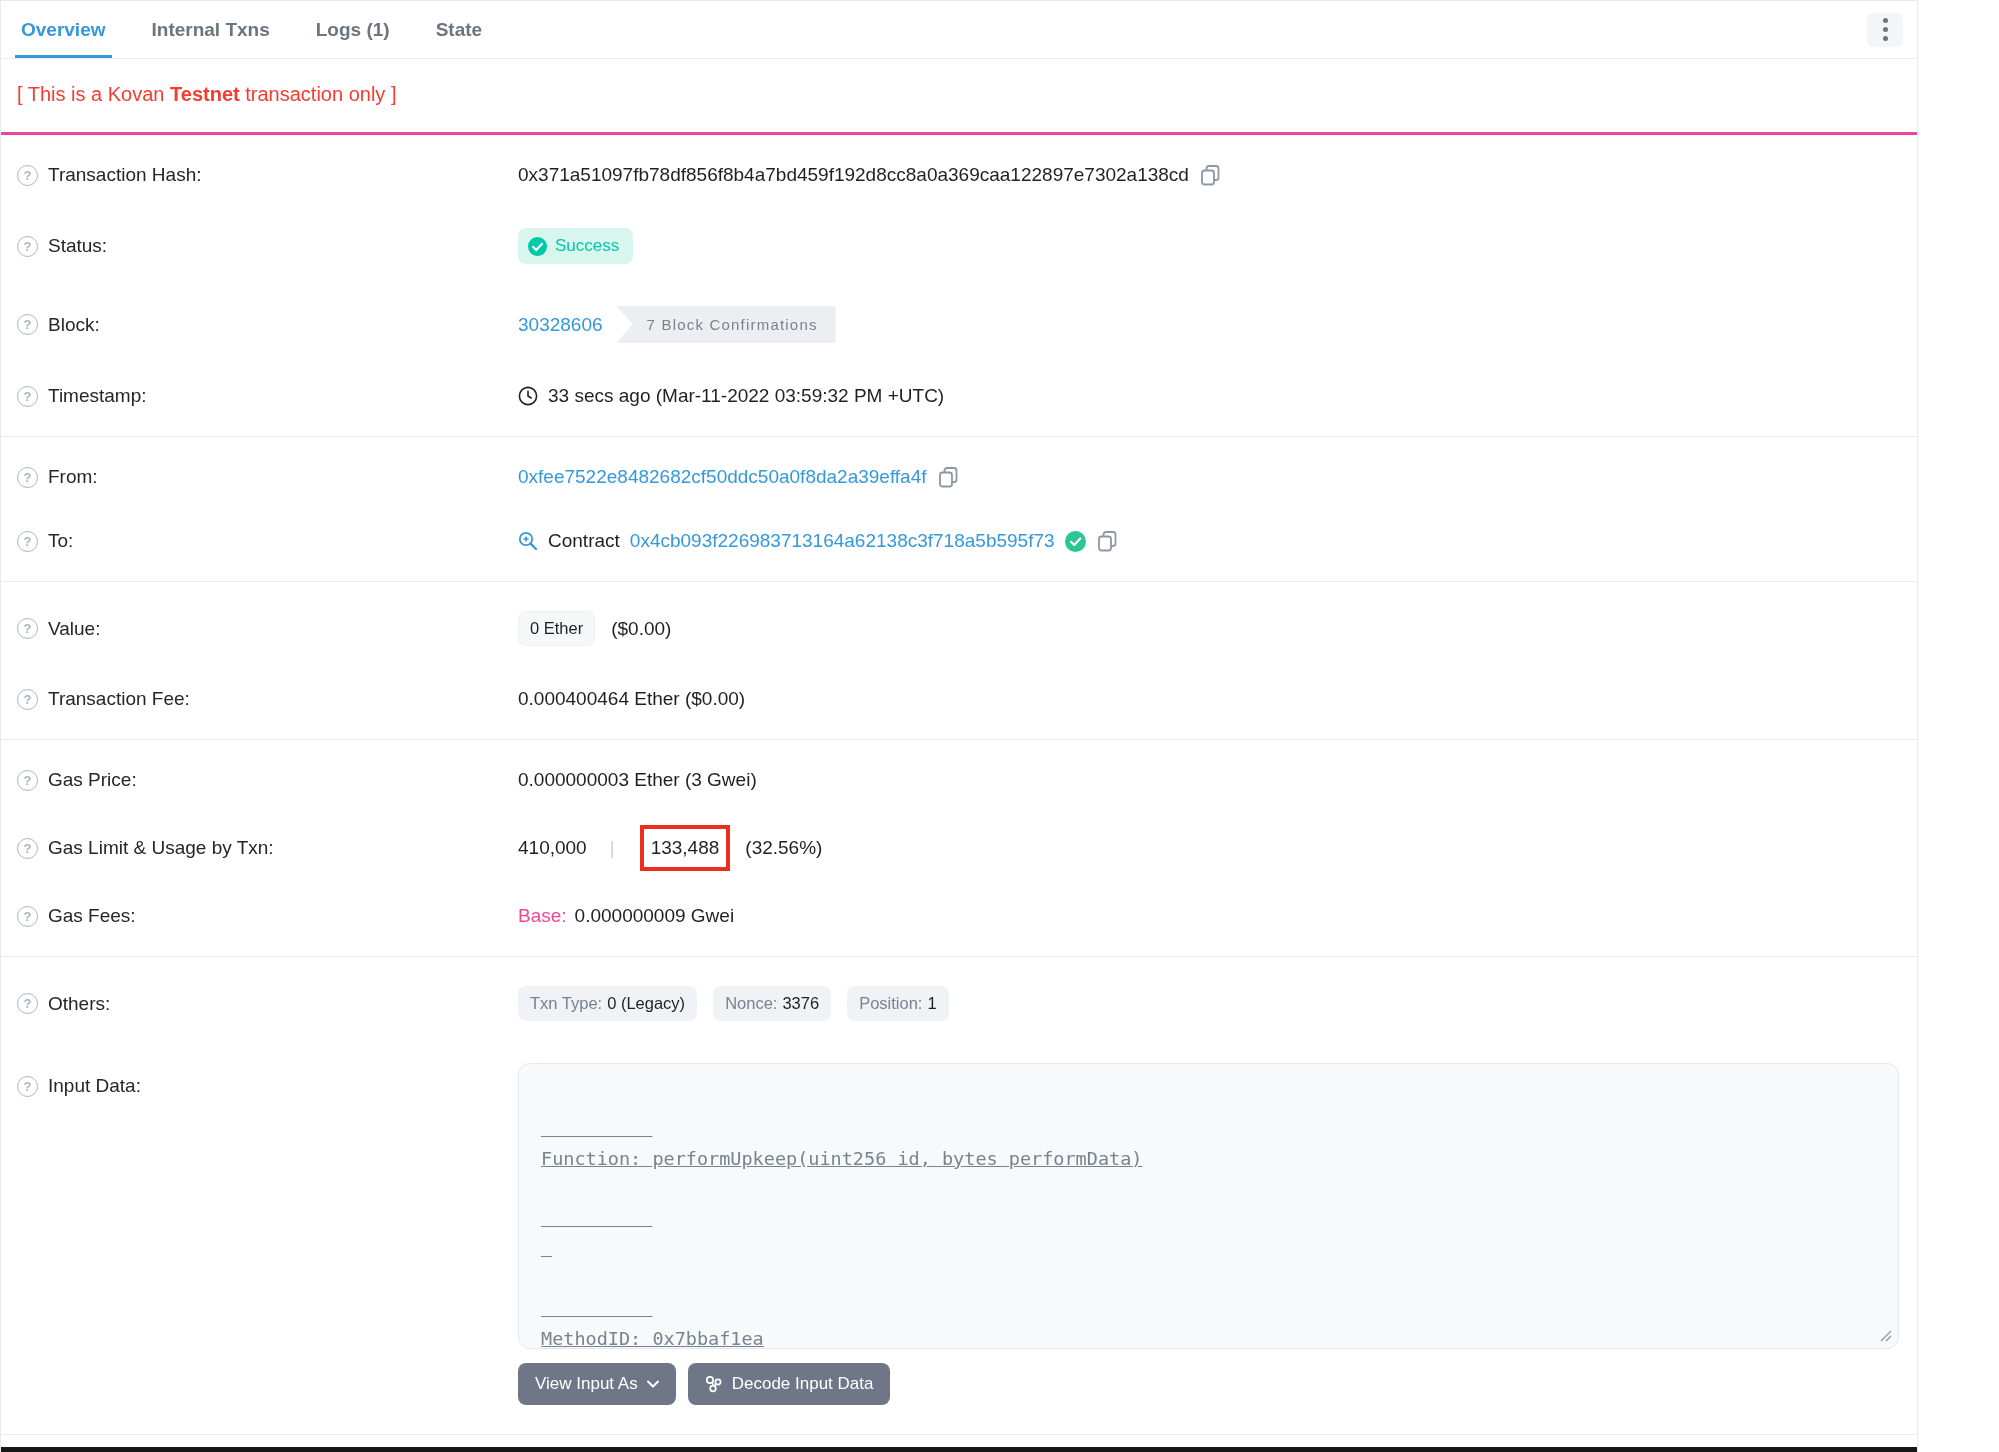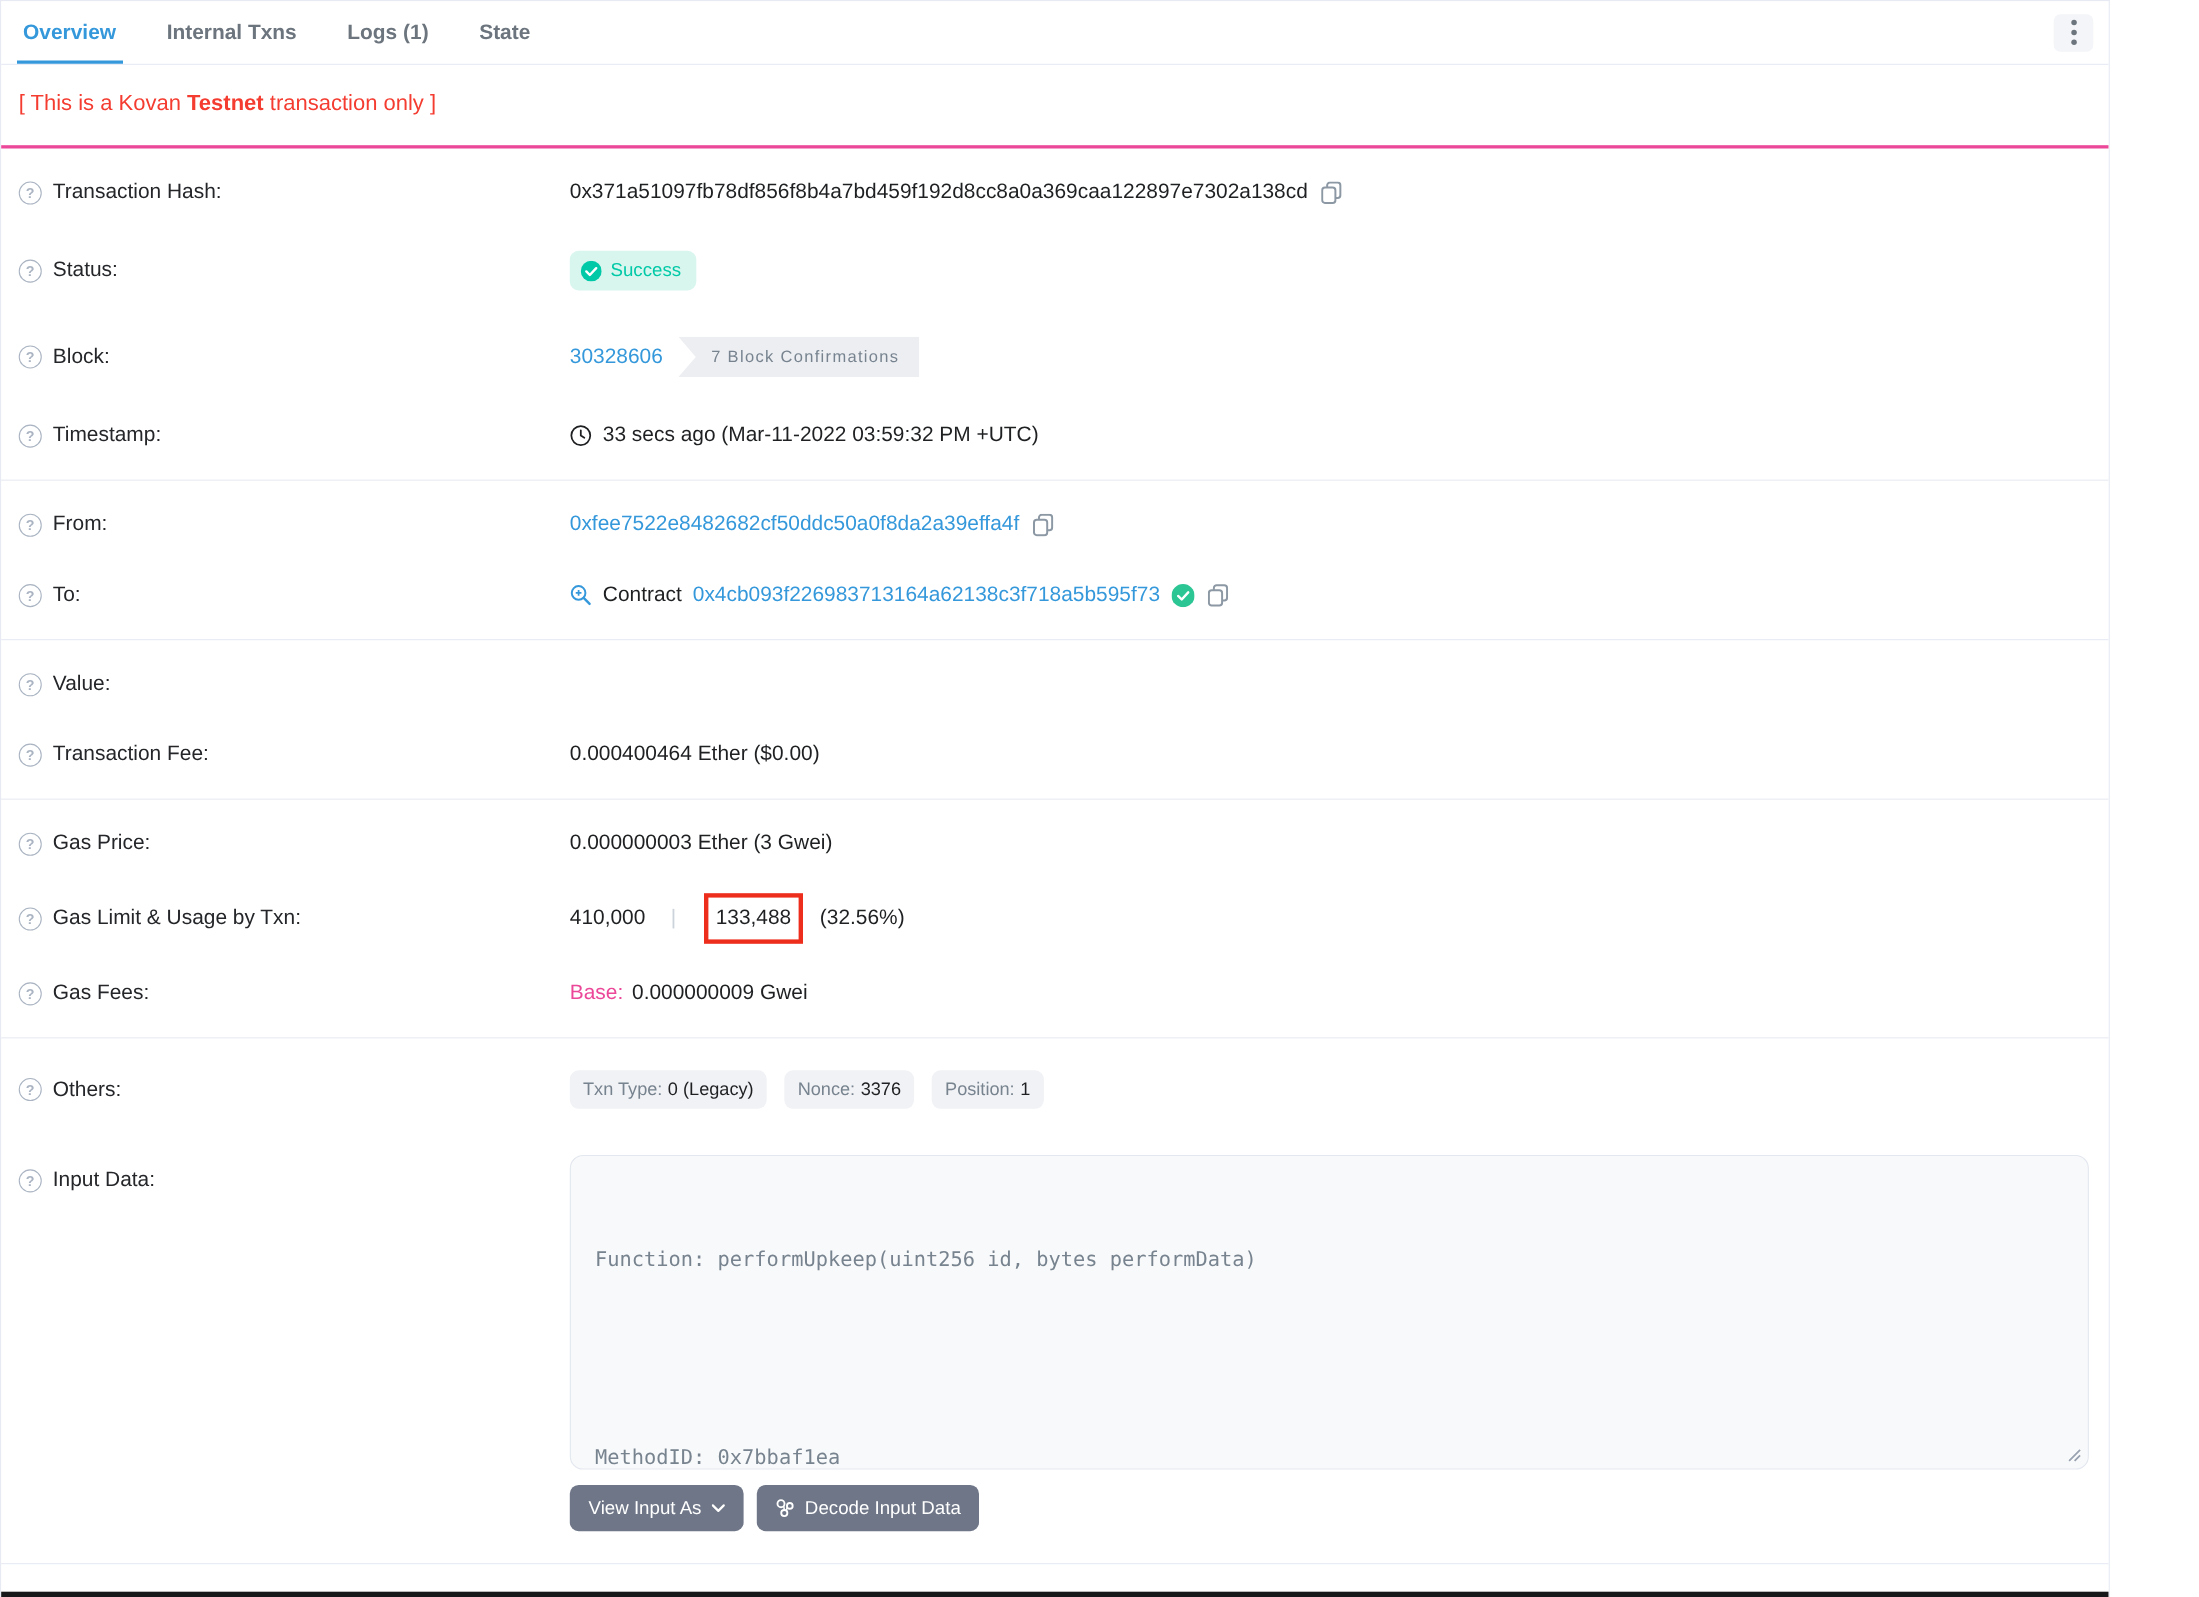--- a/index.html
+++ b/index.html
@@ -97,20 +97,21 @@
 
   
   .input-box {
     position:relative;
     background:#f8f9fa; border:1px solid #e3e7ef; border-radius:12px;
     height:286px; overflow:hidden;
     padding:20px 22px; margin-right:2px;
     font-family:"DejaVu Sans Mono", monospace;
     font-size:18.5px; line-height:30px; color:#77838f;
     white-space:pre; 
+    text-decoration:underline;
   }
   .resize-handle { position:absolute; right:5px; bottom:5px; }
   .btn-row { display:flex; gap:12px; margin-top:14px; }
   .btn {
     display:inline-flex; align-items:center; gap:9px;
     background:#6e7687; color:#ffffff; border:none; border-radius:8px;
     font-family:"Liberation Sans", sans-serif;
     font-size:17px; padding:11px 17px; cursor:pointer;
   }
 
@@ -240,20 +241,24 @@
         </span>
       </div>
     </div>
   </div>
 
   <div class="section">
     <div class="row">
       <div class="label-cell">
         <span class="help-icon">?</span>
         <span>Value:</span>
+      </div>
+      <div class="value-cell">
+        <span class="ether-badge">0 Ether</span>
+        <span style="margin-left:6px;">($0.00)</span>
       </div>
     </div>
 
     <div class="row">
       <div class="label-cell">
         <span class="help-icon">?</span>
         <span>Transaction Fee:</span>
       </div>
       <div class="value-cell">
         <span>0.000400464 Ether ($0.00)</span>

